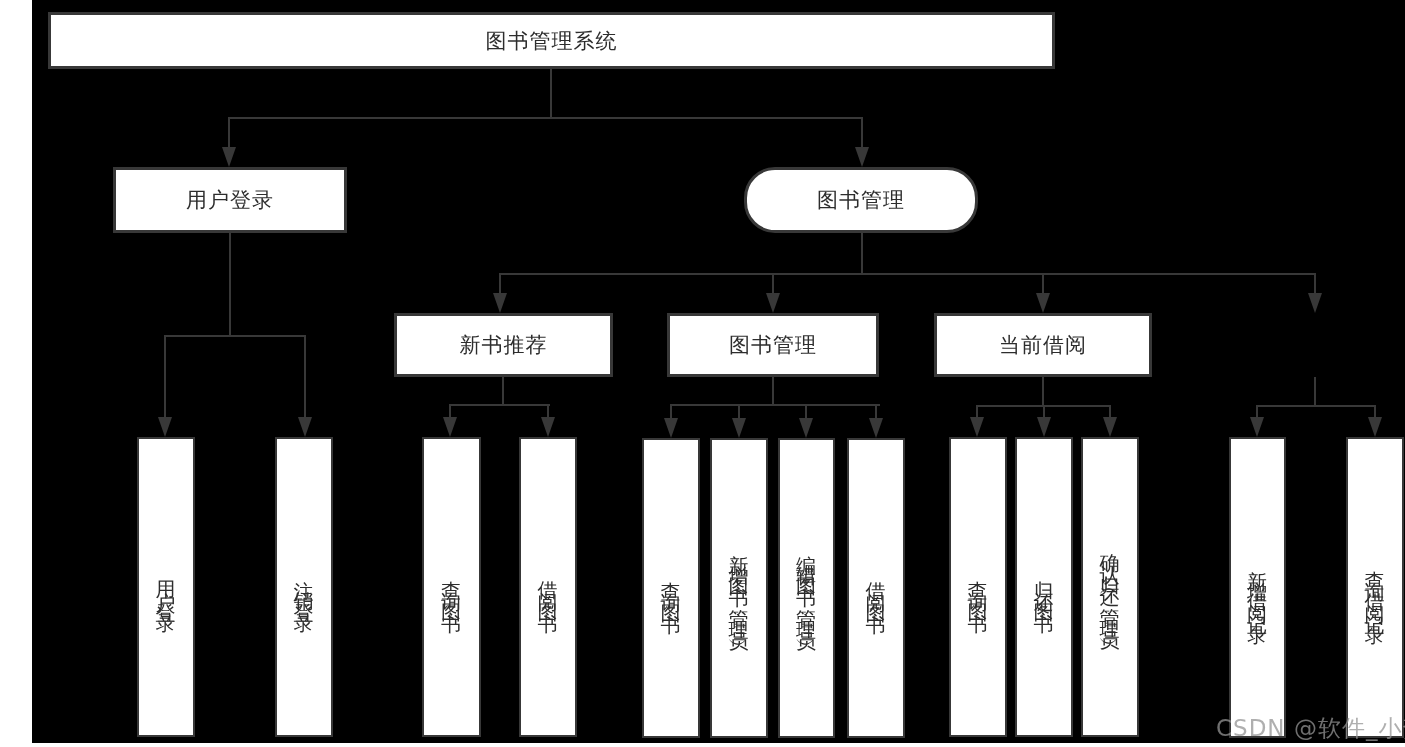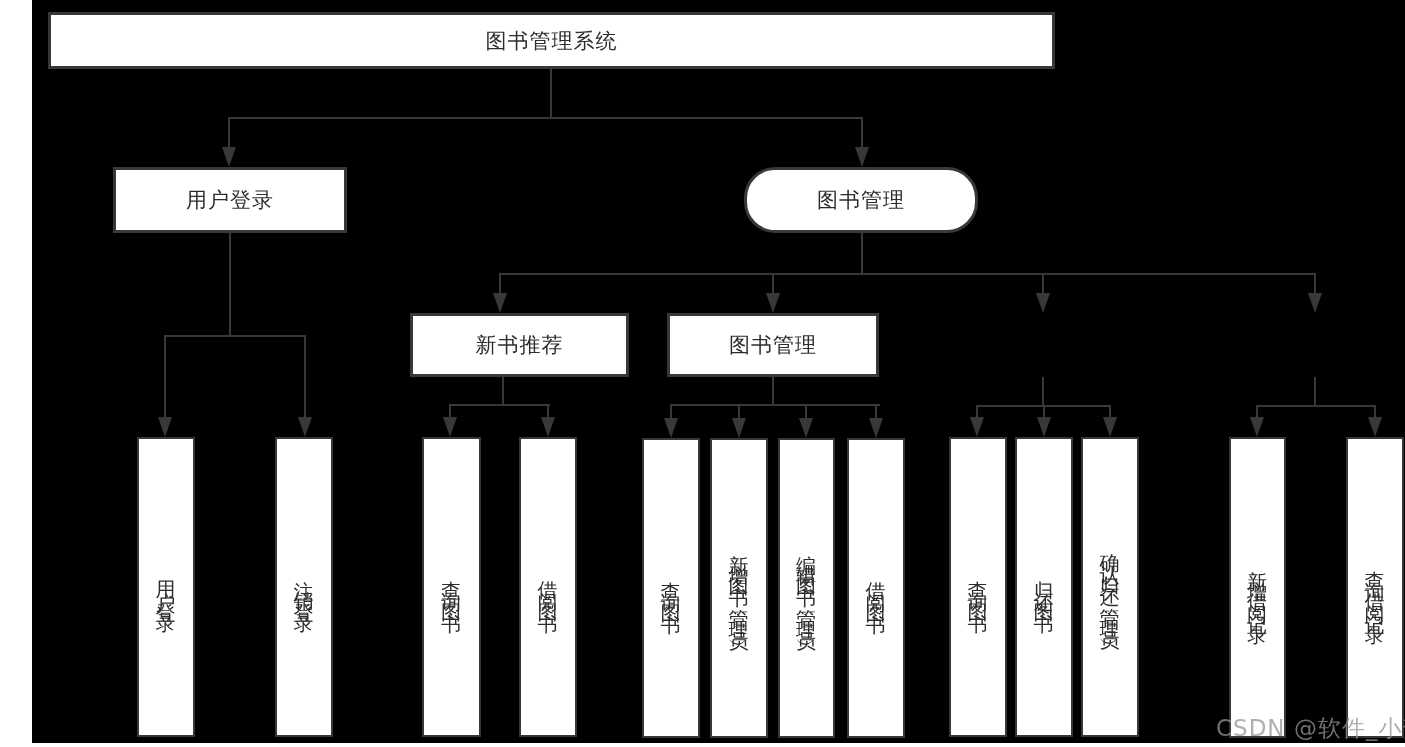--- a/index.html
+++ b/index.html
@@ -82,28 +82,31 @@
   </div>
 
   <div class="node" style="left:81px; top:167px; width:234px; height:66px;">
     <span>用户登录</span>
   </div>
 
   <div class="node" style="left:712px; top:167px; width:234px; height:66px;border-radius:31px;">
     <span>图书管理</span>
   </div>
 
-  <div class="node" style="left:378px; top:313px; width:219px; height:64px;">
+  <div class="node" style="left:362px; top:313px; width:219px; height:64px;">
     <span>新书推荐</span>
   </div>
 
   <div class="node" style="left:635px; top:313px; width:212px; height:64px;">
     <span>图书管理</span>
   </div>
 
+  <div class="node" style="left:902px; top:313px; width:218px; height:64px;">
+    <span>当前借阅</span>
+  </div>
 
 
   <div class="node leaf" style="left:105px; top:437px; width:58px; height:300px;">
     <span class="vtext">用户登录</span>
   </div>
   <div class="node leaf" style="left:243px; top:437px; width:58px; height:300px;">
     <span class="vtext">注销登录</span>
   </div>
 
   <div class="node leaf" style="left:390px; top:437px; width:59px; height:300px;">

